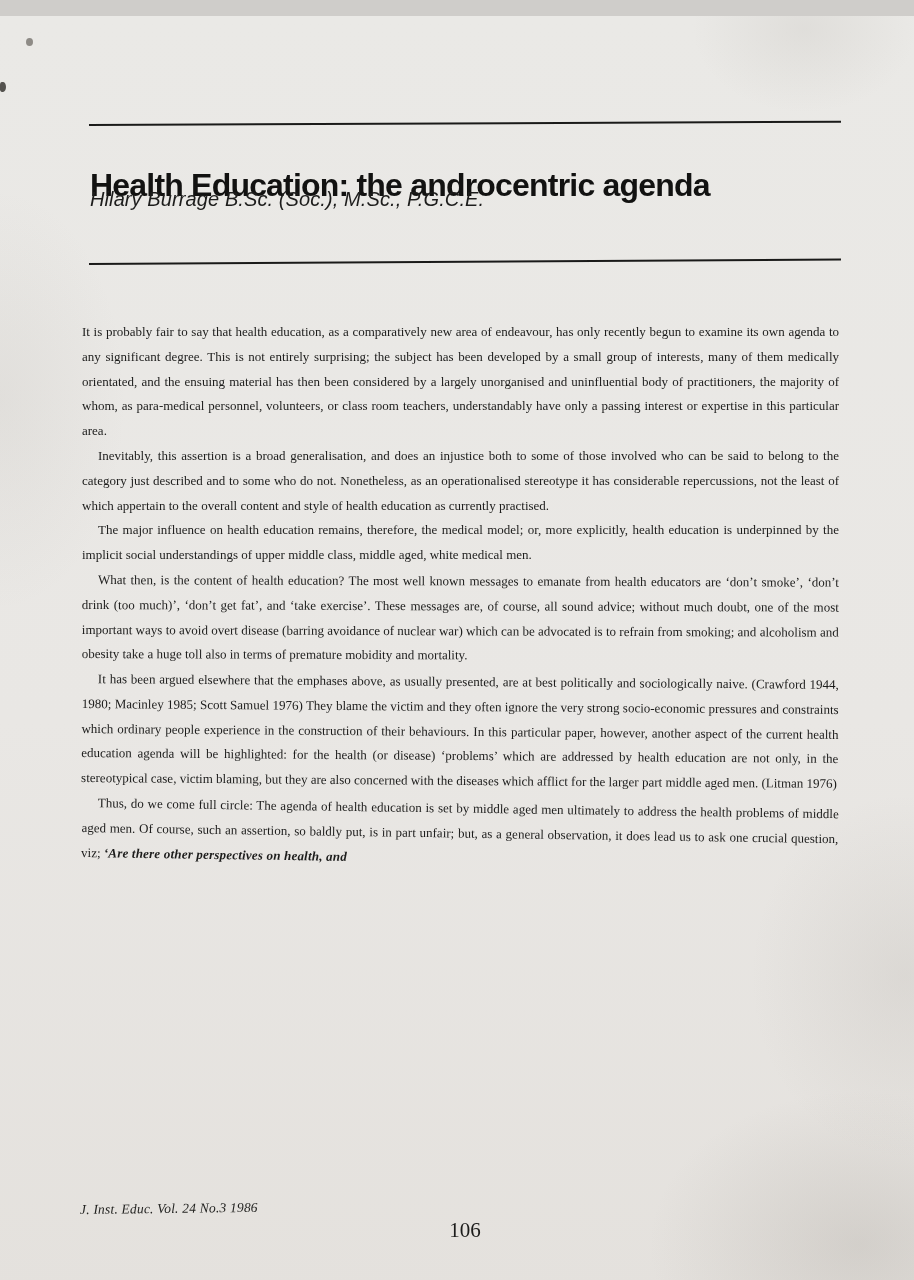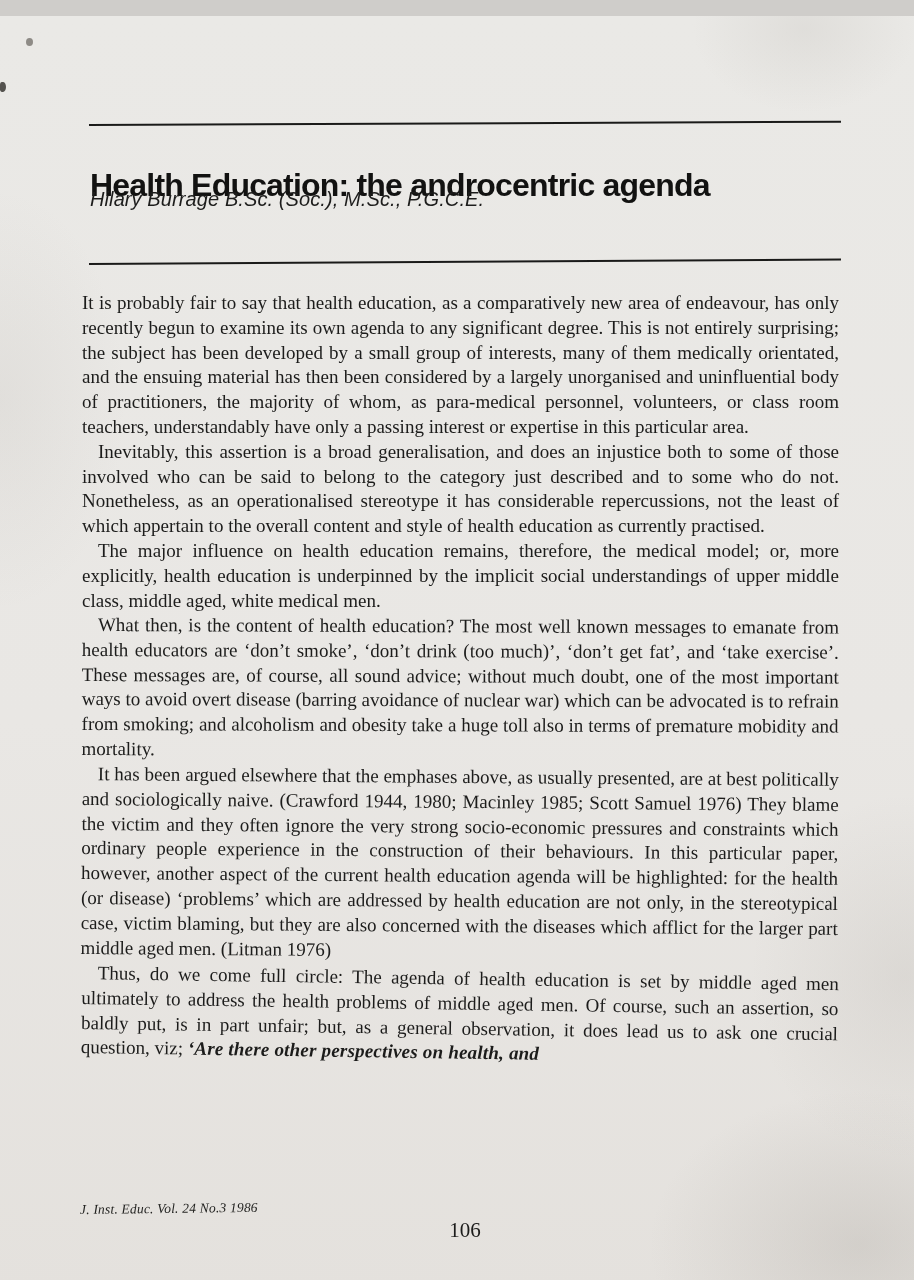--- a/index.html
+++ b/index.html
@@ -64,23 +64,23 @@
     font-size: 20px;
     color: #1d1d1c;
     letter-spacing: 0.1px;
     white-space: nowrap;
   }
   .byline { top: 172px; font-style: italic; }
   .affiliation { top: 212px; }
 
   .body-text {
     position: absolute;
-    left: 82px; top: 275px;
+    left: 82px; top: 304px;
     width: 757px;
-    font-size: 19px;
+    font-size: 13px;
     line-height: 24.8px;
     text-align: justify;
     color: #1c1c1b;
   }
   .body-text p {
     margin: 0;
     text-indent: 16px;
   }
   .body-text p.no-indent { text-indent: 0; }
   .tilt-a { transform: rotate(0.2deg); transform-origin: 0 0; }

